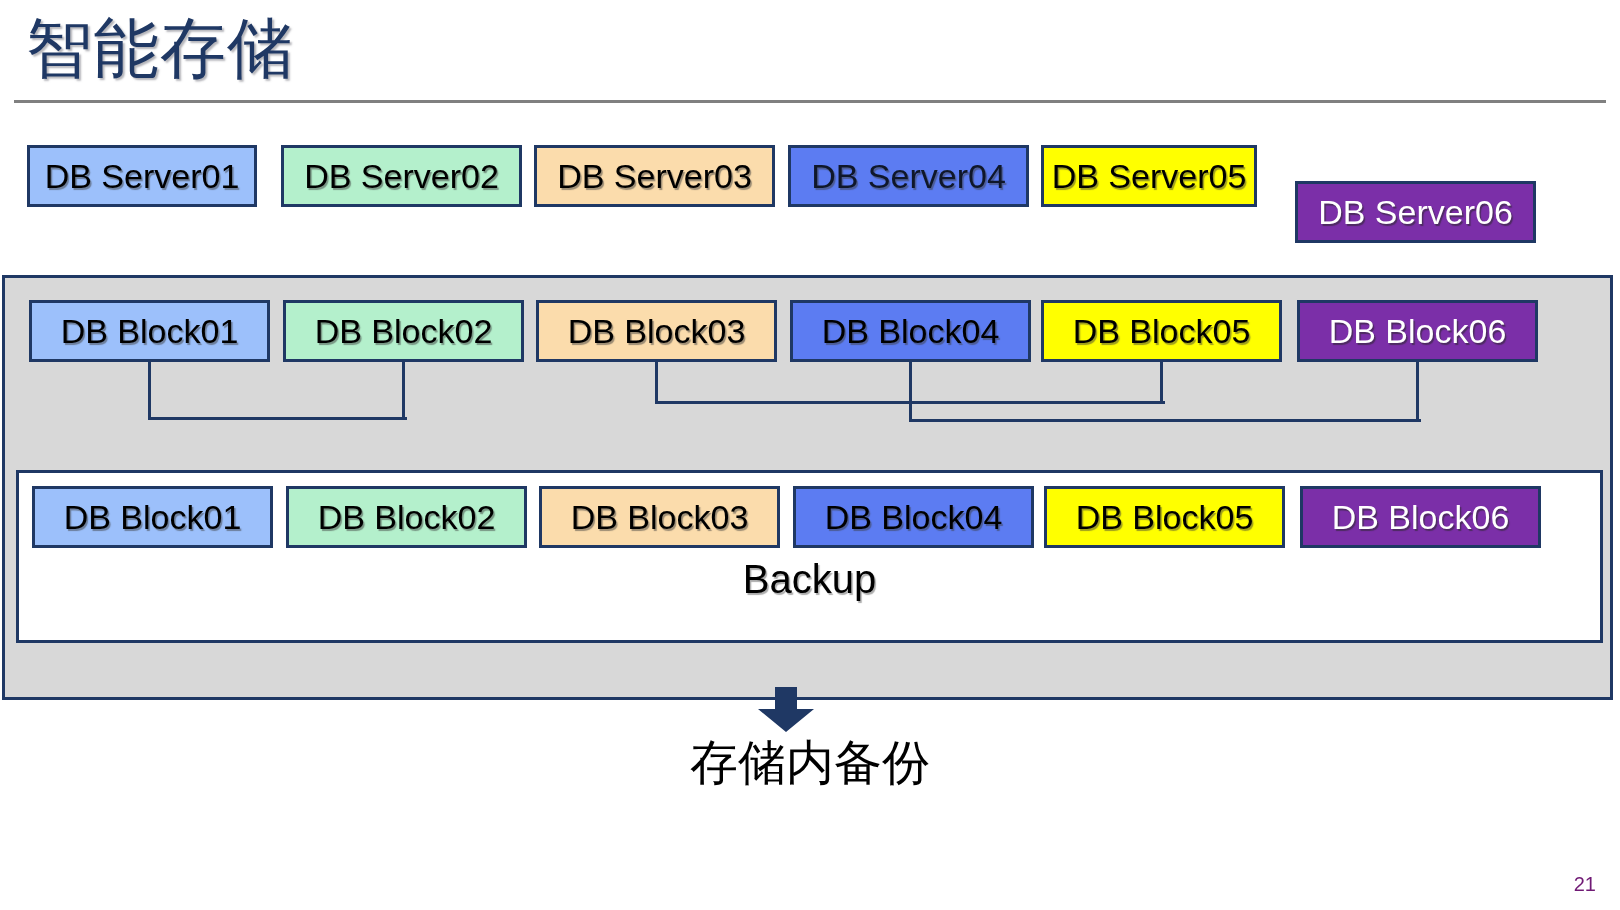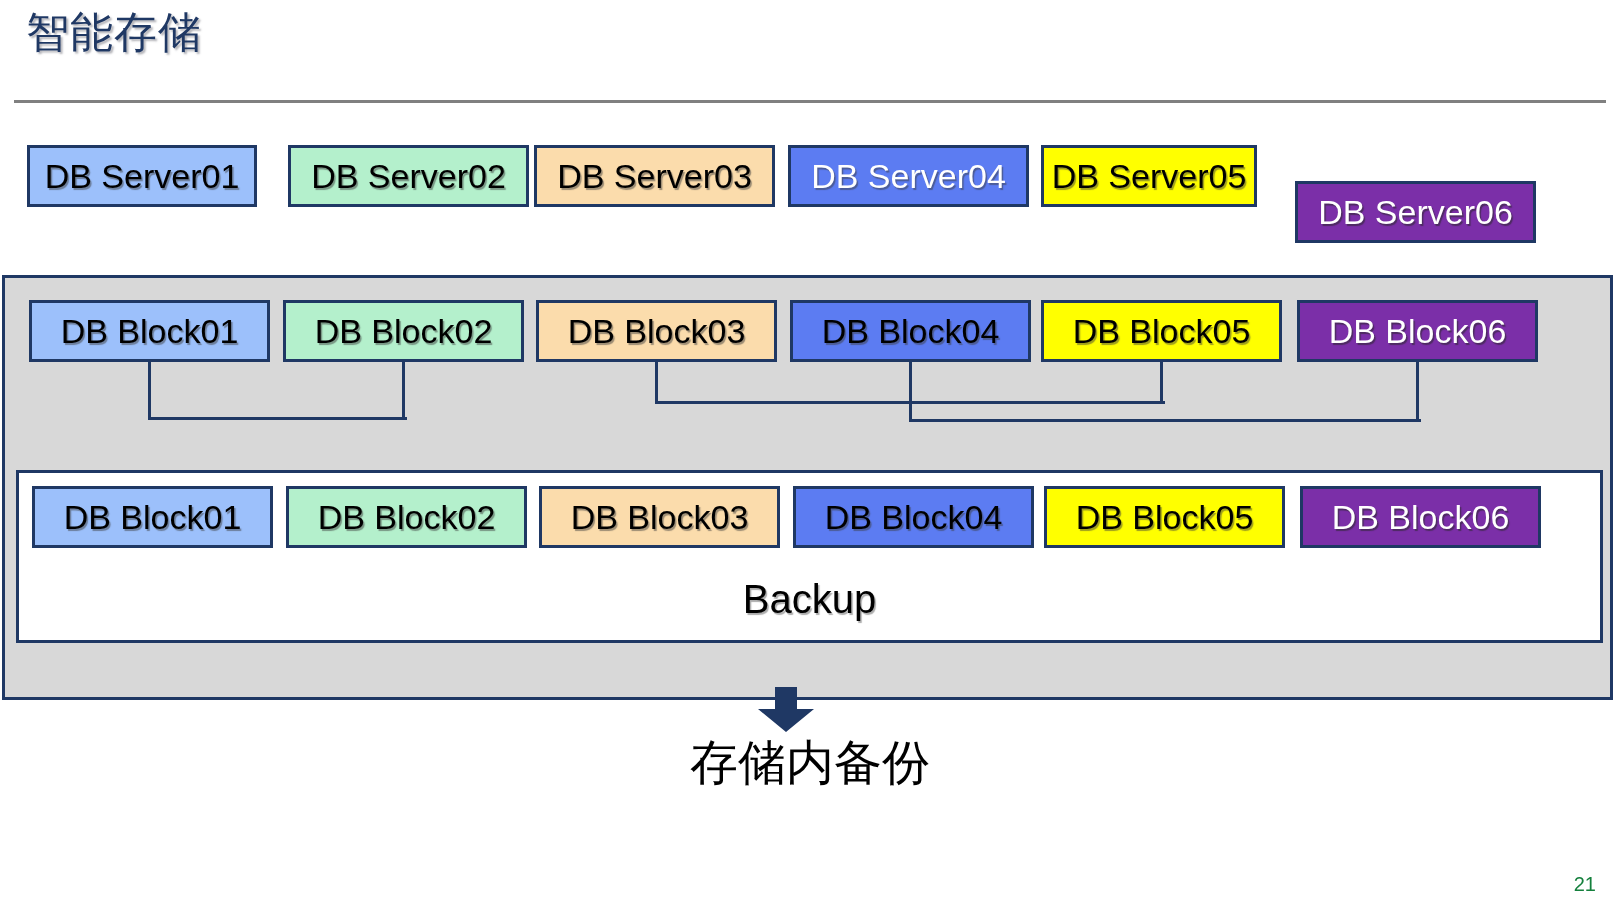--- a/index.html
+++ b/index.html
@@ -8,21 +8,21 @@
     background:#ffffff;
     font-family:"Liberation Sans","DejaVu Sans",sans-serif;
     overflow:hidden;
     position:relative;
   }
 
   
   #slide-title{
     position:absolute;
     left:26px; top:4px;
-    font-size:43px;
+    font-size:66px;
     font-weight:400;
     color:#1F3864;
     letter-spacing:1px;
     text-shadow:2px 2px 2px rgba(120,120,130,.55);
     white-space:nowrap;
   }
   #title-rule{
     position:absolute;
     left:14px; top:100px;
     width:1592px; height:3px;
@@ -84,60 +84,60 @@
     position:absolute;
     left:11px; top:192px;
     width:1587px; height:173px;
     background:#ffffff;
     border:3px solid #1F3864;
     box-sizing:border-box;
   }
   .backup-row .cbox{ top:13px; height:62px; }
   #backup-label{
     position:absolute;
-    left:0; right:0; top:104px;
+    left:0; right:0; top:84px;
     text-align:center;
     font-size:40px;
     color:#000000;
     text-shadow:1.5px 1.5px 1px rgba(70,70,70,.45);
   }
 
   
   #footer-lines{
     position:absolute;
     left:0; right:0; top:735px;
     text-align:center;
     font-size:48px;
     line-height:1.18;
     color:#000000;
   }
   #page-number{
     position:absolute;
     right:24px; bottom:14px;
     font-size:20px;
-    color:#15803d;
+    color:#701a75;
   }
 </style>
 </head>
 <body>
 
 <div id="slide-title">智能存储</div>
 <div id="title-rule"></div>
 
 <div class="server-row" id="server-row">
     <div class="cbox" style="left: 27px; width: 230px; background: rgb(156, 192, 251); color: rgb(0, 0, 0); border-color: rgb(31, 56, 100);">
       <span>DB Server01</span>
     </div>
-    <div class="cbox" style="left: 288px; width: 241px; background: rgb(180, 240, 204); color: rgb(0, 0, 0); border-color: rgb(31, 56, 100);">
+    <div class="cbox" style="left: 281px; width: 241px; background: rgb(180, 240, 204); color: rgb(0, 0, 0); border-color: rgb(31, 56, 100);">
       <span>DB Server02</span>
     </div>
     <div class="cbox" style="left: 534px; width: 241px; background: rgb(251, 220, 172); color: rgb(0, 0, 0); border-color: rgb(31, 56, 100);">
       <span>DB Server03</span>
     </div>
-    <div class="cbox" style="left: 788px; width: 241px; background: rgb(92, 124, 242); color: #ffffff; border-color: rgb(31, 56, 100);">
+    <div class="cbox" style="left: 788px; width: 241px; background: rgb(92, 124, 242); color: #0f172a; border-color: rgb(31, 56, 100);">
       <span>DB Server04</span>
     </div>
     <div class="cbox" style="left: 1041px; width: 216px; background: rgb(255, 255, 0); color: rgb(0, 0, 0); border-color: rgb(31, 56, 100);">
       <span>DB Server05</span>
     </div>
     <div class="cbox onpurple" style="left: 1295px; width: 241px; background: rgb(123, 47, 168); color: rgb(255, 255, 255); border-color: rgb(31, 56, 100); margin-top: 36px;">
       <span>DB Server06</span>
     </div>
   </div>
 

